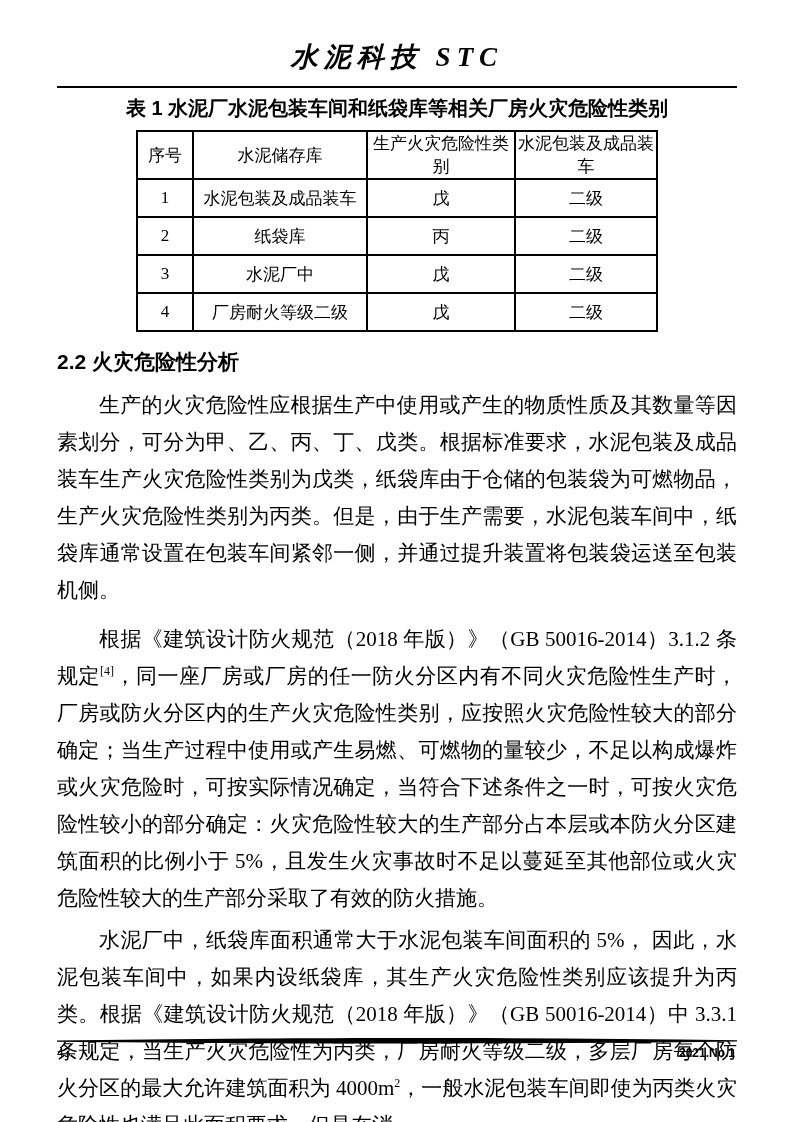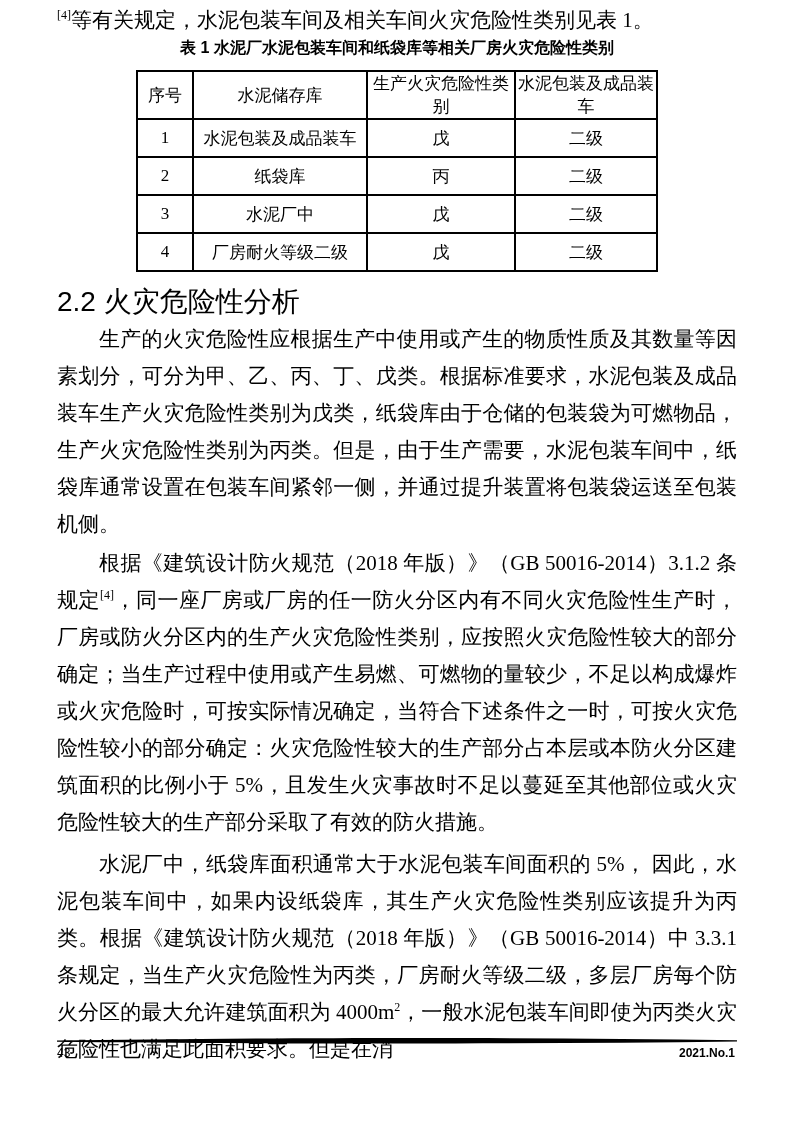--- a/index.html
+++ b/index.html
@@ -38,25 +38,25 @@
     line-height: 32px;
   }
   sup {
     font-size: 12px;
     font-family: "Liberation Serif", "DejaVu Serif", serif;
     vertical-align: super;
     line-height: 0;
   }
   
   .table-caption {
-    margin-top: 2px;
+    margin-top: 10px;
     text-align: center;
     font-family: "Liberation Sans", "DejaVu Sans", sans-serif;
     font-weight: bold;
-    font-size: 16px;
+    font-size: 20px;
     line-height: 20px;
   }
   
   table.data-table {
     margin: 12px auto 16px auto;
     border-collapse: collapse;
     width: 520px;
     table-layout: fixed;
   }
   table.data-table th, table.data-table td {
@@ -70,34 +70,34 @@
   table.data-table th { height: 42px; }
   table.data-table td { height: 38px; }
   col.c-seq  { width: 56px; }
   col.c-name { width: 174px; }
   col.c-haz  { width: 148px; }
   col.c-fire { width: 142px; }
   
   .section-heading {
     margin-top: 10px;
     font-family: "Liberation Sans", "DejaVu Sans", sans-serif;
-    font-weight: normal;
-    font-size: 28px;
+    font-weight: bold;
+    font-size: 21px;
     line-height: 28px;
     text-align: left;
   }
   
   .para {
     font-size: 21px;
     line-height: 37px;
     text-align: justify;
     text-indent: 2em;
   }
-  .para-first { margin-top: 5px; font-family: Liberation Serif, serif; }
-  .para-mid   { margin-top: 2px; }
+  .para-first { margin-top: 11px; font-family: Liberation Serif, serif; }
+  .para-mid   { margin-top: 12px; }
   .para-last  { margin-top: 5px; }
   
   .page-footer {
     position: absolute;
     left: 57px; top: 1037px;
     width: 680px;
   }
   .footer-rule-svg { display: block; width: 680px; height: 8px; }
   .footer-row {
     position: relative;
@@ -115,22 +115,25 @@
     position: absolute;
     right: 2px;
     font-weight: bold;
   }
 </style>
 </head>
 <body>
 
 <div class="content">
 
+  <header class="journal-header">
+    <div class="journal-title">水泥科技 STC</div>
+    <div class="header-rule"></div>
+  </header>
 
-  <p class="intro"><sup>[4]</sup><span>等有关规定，水泥包装车间及相关车间火灾危险性类别见表 1。</span></p>
 
   <div class="table-caption">表 1 水泥厂水泥包装车间和纸袋库等相关厂房火灾危险性类别</div>
 
   <table class="data-table">
     <colgroup>
       <col class="c-seq">
         <col class="c-name">
         <col class="c-haz">
         <col class="c-fire">
     </colgroup>

